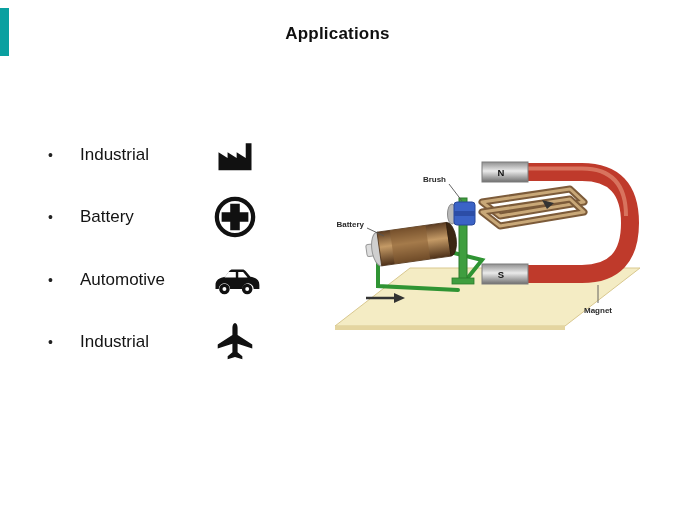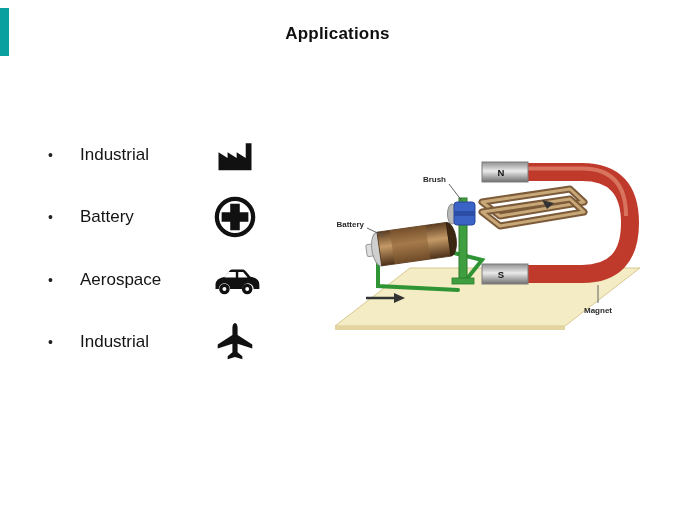--- a/index.html
+++ b/index.html
@@ -59,21 +59,21 @@
     <span class="icon-box">
       <svg width="42" height="42" viewBox="0 0 44 44" aria-hidden="true">
         <circle cx="22" cy="22" r="19" fill="#ffffff" stroke="#111" stroke-width="4.5"></circle>
         <path d="M17 8 h10 v9 h9 v10 h-9 v9 h-10 v-9 h-9 v-10 h9 Z" fill="#111"></path>
       </svg>
     </span>
   </div>
 
   <div class="li li-2">
     <span class="bullet">•</span>
-    <span class="label">Aerospace</span>
+    <span class="label">Automotive</span>
     <span class="icon-box">
       <svg width="52" height="30" viewBox="0 0 64 36" aria-hidden="true">
         <path d="M8 24 c0-6 5-9 12-10 l5-7 c1-1.2 2-2 4-2 h12 c2 0 3 0.8 4 2 l6 7 c7 1 11 4 11 10 v5 h-7 a7 7 0 0 0 -14 0 H26 a7 7 0 0 0 -14 0 H8 Z" fill="#111"></path>
         <path d="M24 8 h9 v7 H19 Z" fill="#fff"></path>
         <path d="M36 8 h6 l5.5 7 H36 Z" fill="#fff"></path>
         <circle cx="19" cy="29" r="6.5" fill="#111"></circle>
         <circle cx="19" cy="29" r="2.4" fill="#fff"></circle>
         <circle cx="47" cy="29" r="6.5" fill="#111"></circle>
         <circle cx="47" cy="29" r="2.4" fill="#fff"></circle>
       </svg>

